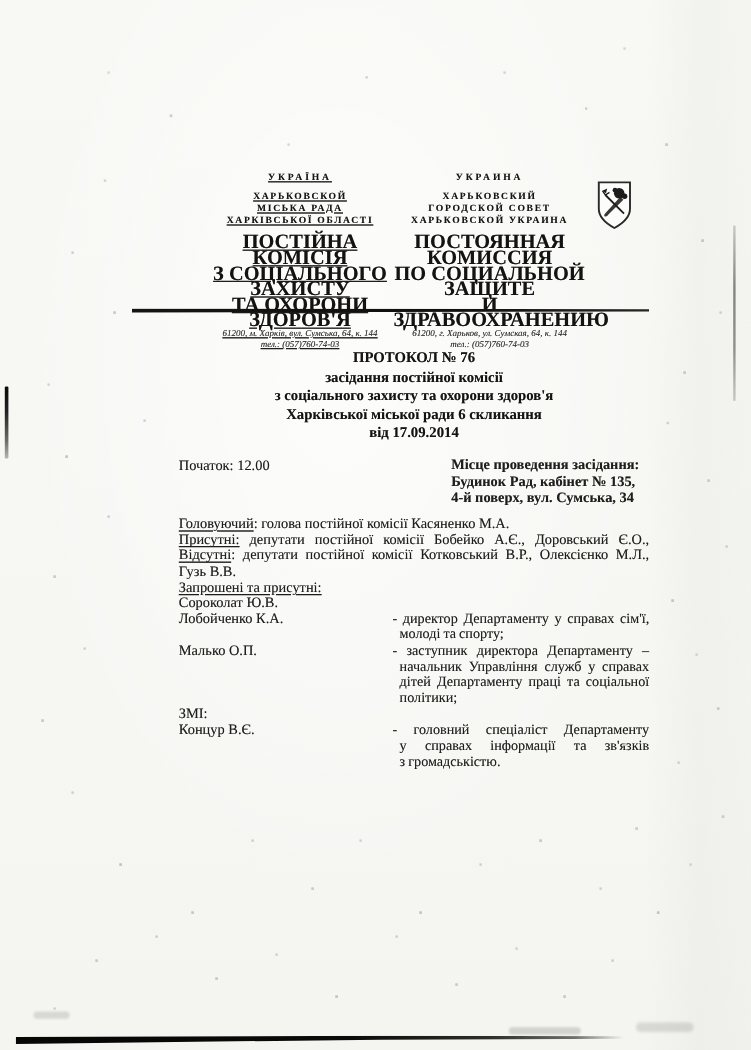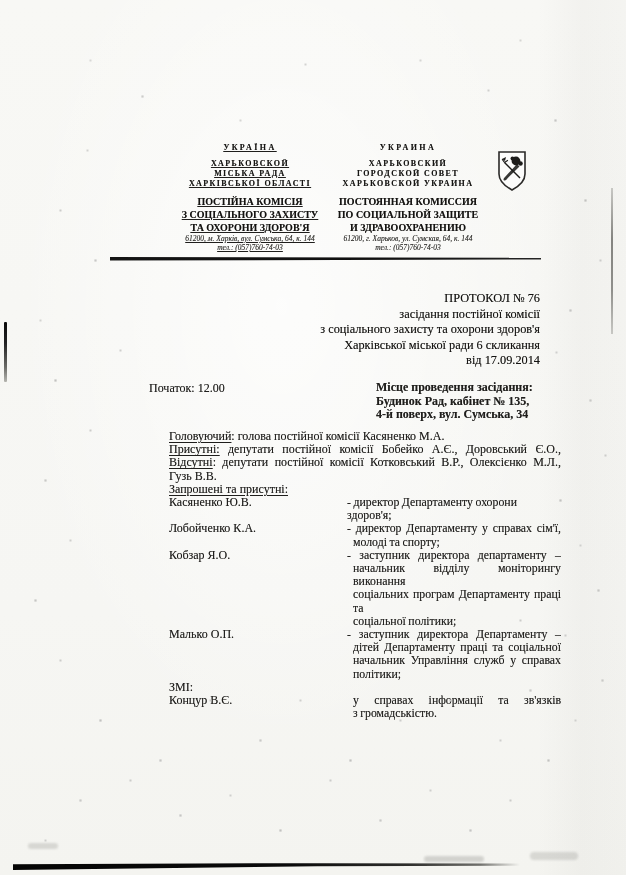--- a/index.html
+++ b/index.html
@@ -17,38 +17,38 @@
       linear-gradient(180deg,#f8f8f5 0%,#f6f6f3 70%,#f4f4f0 100%);
   }
   .txt { text-shadow:0 0 0.4px rgba(40,40,38,0.5); }
 
   
   .hcol { position:absolute; top:143px; width:160px; text-align:center; }
   #col-ua { left:170px;text-decoration:underline; }
   #col-ru { left:328px; }
   .country { font-weight:bold; font-size:8px; letter-spacing:2.4px; color:#171614; }
   .org { font-weight:bold; font-size:8px; letter-spacing:1.4px; line-height:10px; margin-top:7px; color:#171614; }
-  .comm { font-weight:bold; font-size:10px; line-height:13px; margin-top:6px; color:#141311; }
+  .comm { font-weight:bold; font-size:17px; line-height:13px; margin-top:6px; color:#141311; }
   .addr { font-style:italic; font-size:7.5px; line-height:9px; margin-top:0; color:#33322f; }
   .emblem { position:absolute; left:496px; top:150px; width:32px; height:42px; }
   .sep {
     position:absolute; left:110px; top:257px; width:431px; height:3.5px;
     background:linear-gradient(90deg,#141414 0%,#101010 60%,#1c1c1c 85%,#262626 100%);
     clip-path:polygon(0 0,100% 20%,100% 72%,0 100%);
   }
 
   
-  .title-block { position:absolute; left:150px; top:291px; width:390px; text-align:right; font-weight:normal; font-size:12.3px; line-height:15.5px; color:#141311; }
+  .title-block { position:absolute; left:150px; top:291px; width:390px; text-align:center; font-weight:bold; font-size:12.3px; line-height:15.5px; color:#141311; }
 
   
   .start { position:absolute; left:149px; top:381px; font-size:12px; }
   .place { position:absolute; left:376px; top:381px; width:166px; font-size:12px; line-height:13.5px;font-weight:bold; }
 
   
-  .bodytext { position:absolute; left:149px; top:430px; width:392px; font-size:12px; line-height:13.2px;margin-left:20px; }
+  .bodytext { position:absolute; left:149px; top:430px; width:392px; font-size:12px; line-height:13.2px; }
   .u { text-decoration:underline; text-decoration-thickness:1px; text-underline-offset:2px; }
   .jfull { text-align:justify; text-align-last:justify; }
   .row { display:flex; align-items:flex-start; }
   .nm { width:178px; flex:none; }
   .role { width:214px; flex:none; font-size:11.8px; word-spacing:-0.4px; }
   .rl.j { text-align:justify; text-align-last:justify; }
   .rl.cont { padding-left:6px; }
 
   
   .art { position:absolute; pointer-events:none; }
@@ -156,59 +156,48 @@
   </div>
 
   <div class="bodytext txt">
     <div><span class="u">Головуючий</span><span>: голова постійної комісії Касяненко М.А.</span></div>
     <div class="jfull"><span class="u">Присутні:</span><span> депутати постійної комісії Бобейко А.Є., Доровський Є.О.,</span></div>
     <div class="jfull"><span class="u">Відсутні</span><span>: депутати постійної комісії Котковський В.Р., Олексієнко М.Л.,</span></div>
     <div>Гузь В.В.</div>
     <div><span class="u">Запрошені та присутні:</span></div>
 
     <div class="row">
-      <div class="nm">Касяненко Ю.В.</div>
-      <div class="role">
-        <div class="rl">- директор Департаменту охорони здоров'я;</div>
-      </div>
+      <div class="nm">Сороколат Ю.В.</div>
     </div>
 
     <div class="row">
       <div class="nm">Лобойченко К.А.</div>
       <div class="role">
         <div class="rl j">- директор Департаменту у справах сім'ї,</div>
         <div class="rl cont">молоді та спорту;</div>
       </div>
     </div>
 
-    <div class="row">
-      <div class="nm">Кобзар Я.О.</div>
-      <div class="role">
-        <div class="rl j">- заступник директора департаменту –</div>
-        <div class="rl j cont">начальник відділу моніторингу виконання</div>
-        <div class="rl j cont">соціальних програм Департаменту праці та</div>
-        <div class="rl cont">соціальної політики;</div>
-      </div>
-    </div>
 
     <div class="row">
       <div class="nm">Малько О.П.</div>
       <div class="role">
         <div class="rl j">- заступник директора Департаменту –</div>
+        <div class="rl j cont">начальник Управління служб у справах</div>
         <div class="rl j cont">дітей Департаменту праці та соціальної</div>
-        <div class="rl j cont">начальник Управління служб у справах</div>
         <div class="rl cont">політики;</div>
       </div>
     </div>
 
     <div>ЗМІ:</div>
 
     <div class="row">
       <div class="nm">Концур В.Є.</div>
       <div class="role">
+        <div class="rl j">- головний спеціаліст Департаменту</div>
         <div class="rl j cont">у справах інформації та зв'язків</div>
         <div class="rl cont">з громадськістю.</div>
       </div>
     </div>
   </div>
 
   <div class="art noise1"></div>
   <div class="art left-mark"></div>
   <div class="art right-line"></div>
   <div class="art smudge1"></div>

